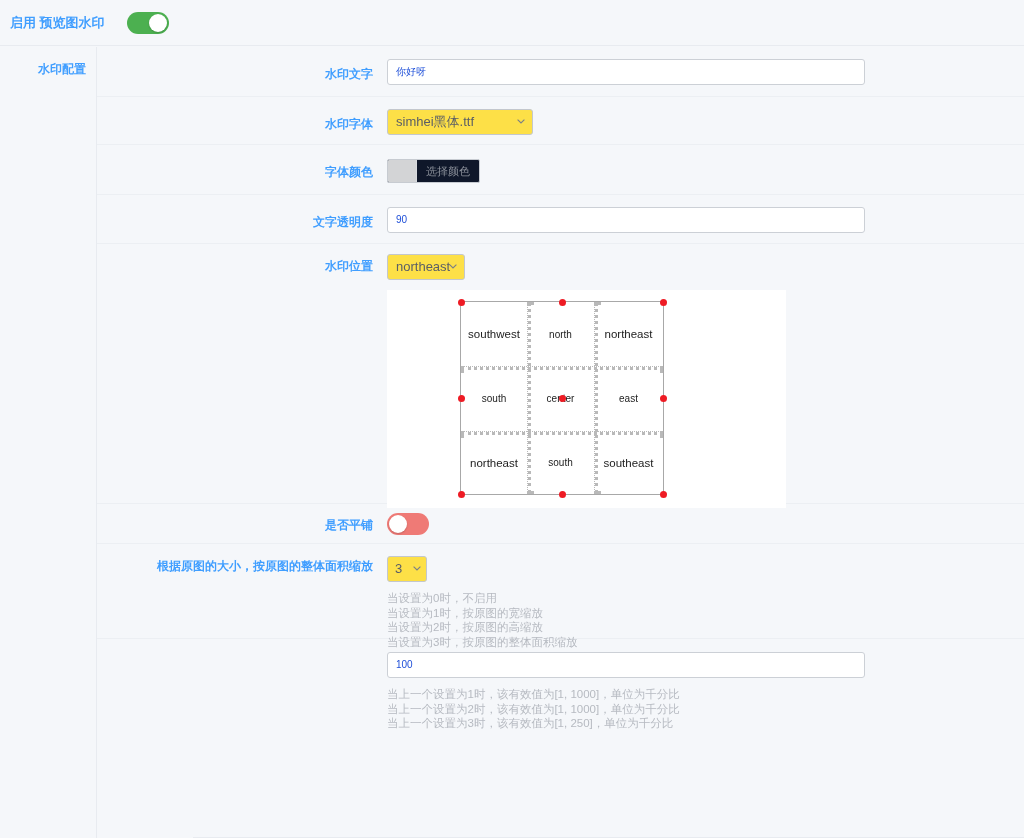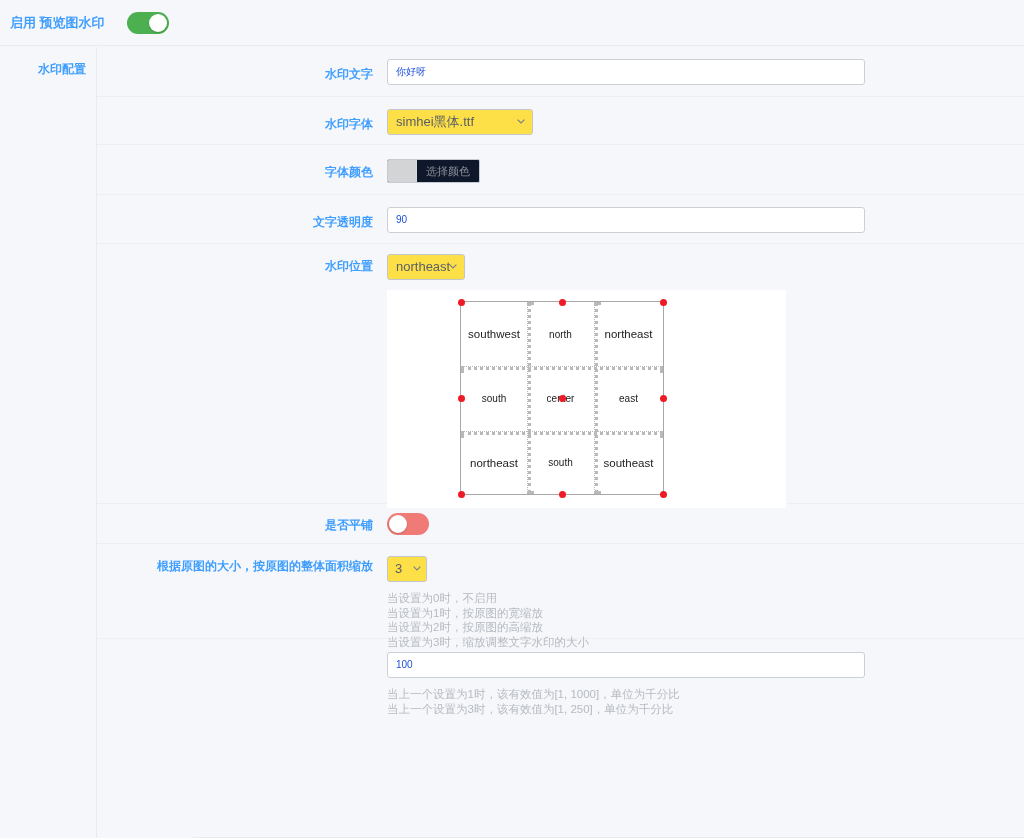--- a/index.html
+++ b/index.html
@@ -410,31 +410,32 @@
             <span class="caret">
               <svg width="8" height="5" viewBox="0 0 8 5">
                   <path d="M0.6 0.6 L4 4 L7.4 0.6" fill="none" stroke="#7a7f87" stroke-width="1.1"></path>
                 </svg>
             </span>
           </span>
           <div class="hint">
             <div>当设置为0时，不启用</div>
             <div>当设置为1时，按原图的宽缩放</div>
             <div>当设置为2时，按原图的高缩放</div>
-            <div>当设置为3时，缩放调整文字水印的大小</div>
+            <div>当设置为3时，按原图的整体面积缩放</div>
           </div>
         </div>
       </div>
 
       <div class="row" style="height:95px;border-bottom:none;">
         <div class="row-label"></div>
         <div class="row-ctrl" style="padding-top:13px;">
           <input class="text-input" type="text" value="100" style="">
           <div class="hint">
             <div>当上一个设置为1时，该有效值为[1, 1000]，单位为千分比</div>
+            <div>当上一个设置为2时，该有效值为[1, 1000]，单位为千分比</div>
             <div>当上一个设置为3时，该有效值为[1, 250]，单位为千分比</div>
           </div>
         </div>
       </div>
 
       <div class="panel-bottom"></div>
     </div>
   </div>
 </div>
 

